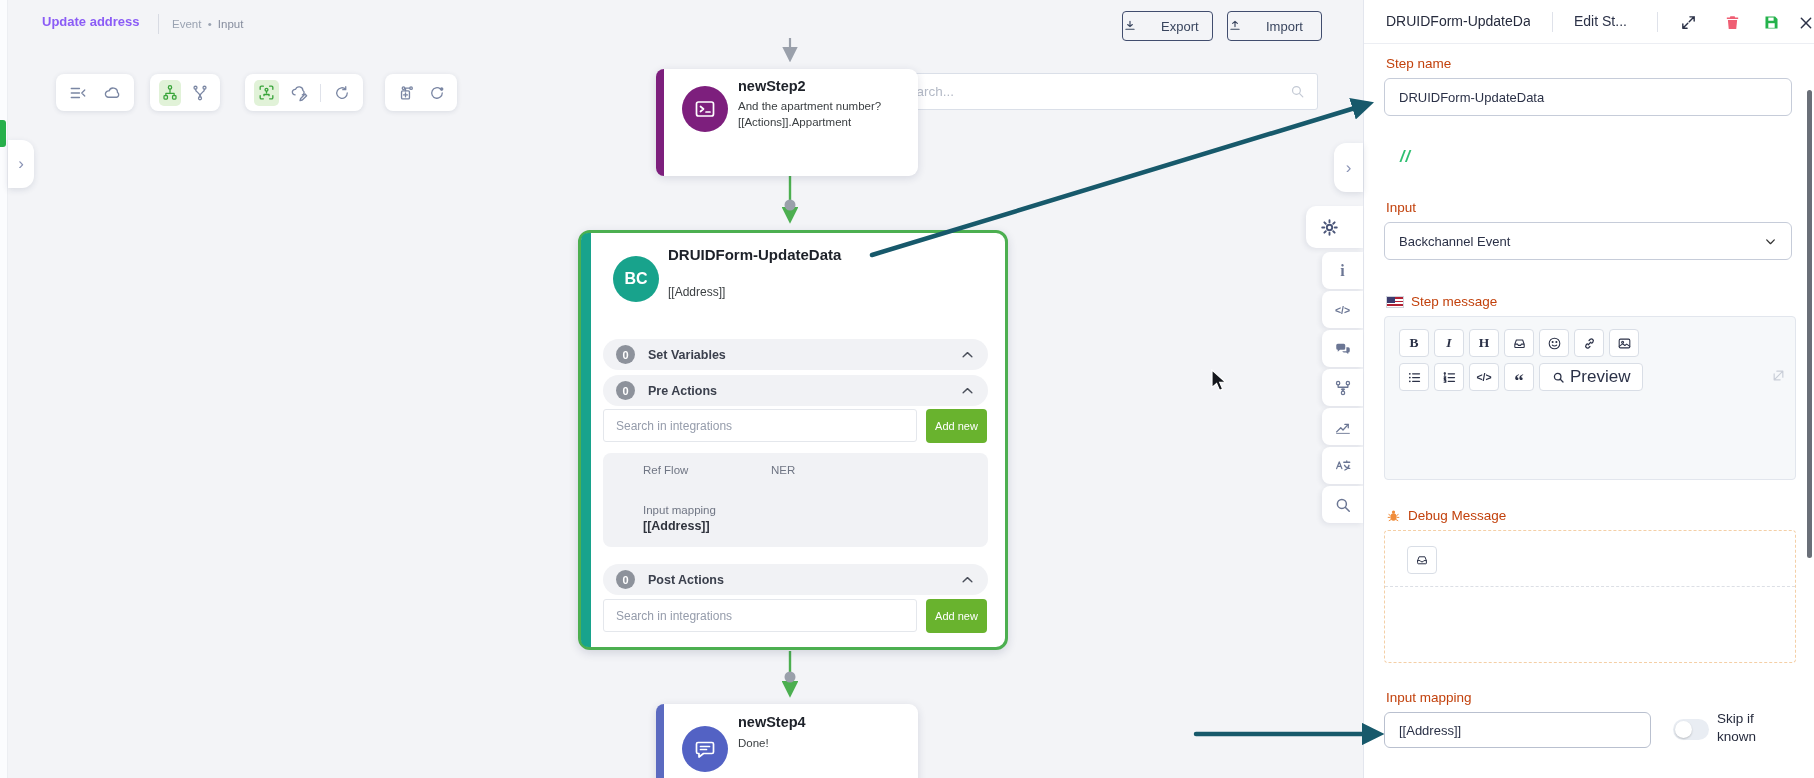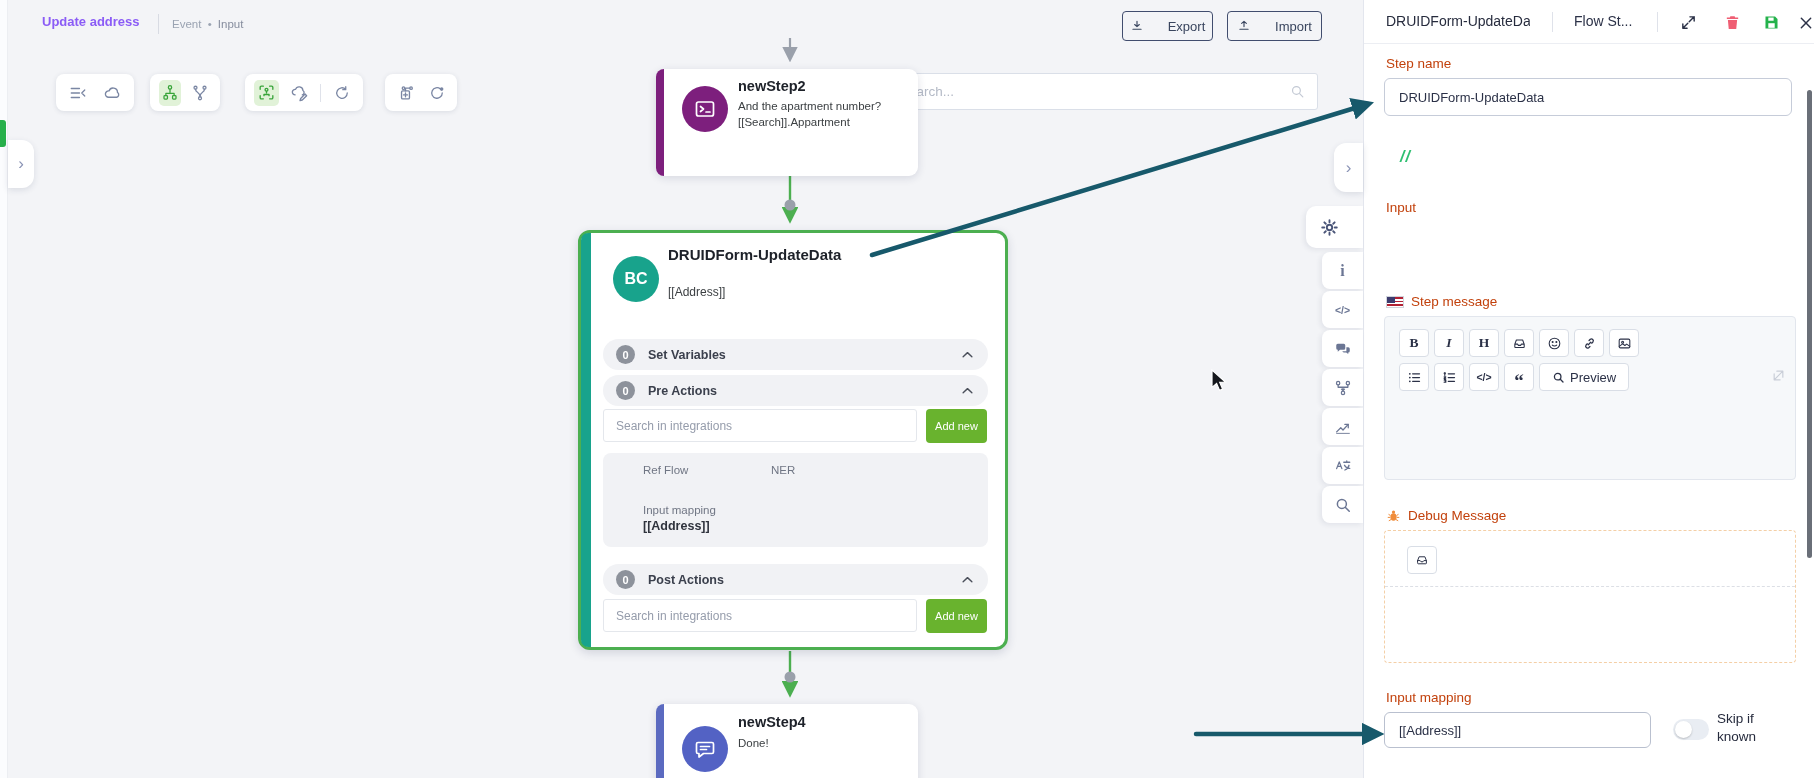--- a/index.html
+++ b/index.html
@@ -8,21 +8,21 @@
   #app{position:absolute;inset:0;width:1814px;height:778px}
   .abs{position:absolute}
   svg.ic{display:block;fill:none;stroke:#7a86a3;stroke-width:1.7;stroke-linecap:round;stroke-linejoin:round}
   svg.ic.green{stroke:#38a43a}
   svg.ic.white{stroke:#fff}
 
   
   .page-title{font-size:13px;font-weight:bold;color:#8b5cf6}
   .crumb{font-size:11.5px;color:#9aa3b2}
   .hbtn{position:absolute;top:11px;height:30px;border:1px solid #414d6e;border-radius:4px;
-        display:flex;align-items:center;justify-content:center;gap:24px;color:#39455e;
+        display:flex;align-items:center;gap:24px;color:#39455e;
         font-size:13px;background:transparent;cursor:pointer}
 
   
   .tgroup{position:absolute;top:74px;height:37px;background:#fff;border-radius:8px;
           box-shadow:0 1px 5px rgba(35,46,84,.12);display:flex;align-items:center;padding:0 9px;gap:8px}
   .tbtn{width:26px;height:26px;display:flex;align-items:center;justify-content:center;border-radius:5px;cursor:pointer}
   .tbtn.active{background:#e1f2d8}
   .tdiv{width:1px;height:18px;background:#dfe2ea}
 
   
@@ -214,21 +214,21 @@
   <div class="node" style="left:656px;top:69px;width:262px;height:107px;z-index:2">
     <div class="accent" style="background:#7d1f7d"></div>
     <div class="ncircle" style="left:26px;top:17px;background:#7d1f7d">
       <svg class="ic white" width="24" height="24" viewBox="0 0 24 24">
           <rect x="3.5" y="5" width="17" height="14" rx="2"></rect>
           <path d="M7.5 9.5l3 2.5-3 2.5M13 15h4"></path>
         </svg>
     </div>
     <div class="ntitle" style="left:82px;top:9px">newStep2</div>
     <div class="nline" style="left:82px;top:31px">And the apartment number?</div>
-    <div class="nline" style="left:82px;top:47px">[[Search]].Appartment</div>
+    <div class="nline" style="left:82px;top:47px">[[Actions]].Appartment</div>
   </div>
 
   <div class="node main-node" style="left:578px;top:230px;width:430px;height:420px;z-index:2">
     <div class="accent"></div>
     <div class="ncircle" style="left:32px;top:23px;background:#18a38c">
       <span>BC</span>
     </div>
     <div class="ntitle" style="left:87px;top:13px;font-size:15px">DRUIDForm-UpdateData</div>
     <div class="nline" style="left:87px;top:52px;font-size:12px">[[Address]]</div>
 
@@ -329,21 +329,21 @@
     <svg class="ic" width="18" height="18" viewBox="0 0 24 24" style="stroke-width:2">
         <circle cx="10.5" cy="10.5" r="6"></circle>
         <path d="M15.3 15.3l5 5"></path>
       </svg>
   </div>
 
   <div class="panel" style="z-index:4">
     <div class="phead">
       <div class="ptab" style="left:22px;width:144px">DRUIDForm-UpdateData</div>
       <div class="pvdiv" style="left:188px"></div>
-      <div class="ptab" style="left:210px;width:70px;color:#2b3147">Flow St...</div>
+      <div class="ptab" style="left:210px;width:70px;color:#2b3147">Edit St...</div>
       <div class="pvdiv" style="left:293px"></div>
       <svg class="ic abs" width="17" height="17" viewBox="0 0 24 24" style="left:316px;top:14px;stroke:#2b3147;stroke-width:2">
           <path d="M14 4h6v6M20 4l-7 7M10 20H4v-6M4 20l7-7"></path>
         </svg>
       <svg class="abs" width="17" height="17" viewBox="0 0 24 24" fill="#ef5e73" style="left:360px;top:14px">
           <path d="M9 3h6l.8 2H20v2H4V5h4.2z"></path>
           <path d="M5.5 8.5h13L17.3 21H6.7z"></path>
         </svg>
       <svg class="abs" width="17" height="17" viewBox="0 0 24 24" style="left:399px;top:14px">
           <path fill="#24b24b" d="M3.5 3.5H17l3.5 3.5v13.5H3.5z"></path>
@@ -354,20 +354,26 @@
           <path d="M5 5l14 14M19 5 5 19"></path>
         </svg>
     </div>
 
     <div class="plabel" style="left:22px;top:56px">Step name</div>
     <input class="pinput" style="left: 20px; top: 78px; width: 408px;" value="DRUIDForm-UpdateData">
 
     <div class="abs" style="left: 36px; top: 148px; font-size: 16px; font-weight: bold; font-style: italic; color: rgb(47, 191, 113); letter-spacing: 1px; margin-left: 0px; position: absolute;">//</div>
 
     <div class="plabel" style="left:22px;top:200px">Input</div>
+    <div class="pselect" style="left:20px;top:222px;width:408px">
+      <span style="flex:1">Backchannel Event</span>
+      <svg class="ic" width="13" height="13" viewBox="0 0 24 24" style="stroke:#333;stroke-width:2.4">
+          <path d="M5 9l7 7 7-7"></path>
+        </svg>
+    </div>
 
     <div class="abs" style="left:22px;top:294px;display:flex;align-items:center;gap:7px">
       <span class="flag"></span>
       <span class="plabel" style="position:static">Step message</span>
     </div>
 
     <div class="editor" style="left:20px;top:316px;width:412px;height:164px">
       <div class="erow" style="top:12px">
         <button class="ebtn">
             <span class="serif">B</span>
@@ -422,21 +428,21 @@
             <span style="font-size:10.5px;font-weight:bold">&lt;/&gt;</span>
           </button>
         <button class="ebtn">
             <span class="serif" style="font-size:19px;line-height:10px;margin-top:8px">“</span>
           </button>
         <button class="ebtn" style="padding:0 12px">
           <svg class="ic" width="13" height="13" viewBox="0 0 24 24" style="stroke:#2b3147;stroke-width:2.4">
               <circle cx="10.5" cy="10.5" r="6"></circle>
               <path d="M15.3 15.3l5 5"></path>
             </svg>
-          <span style="font-size:13px">Preview</span>
+          <span style="font-size:17px">Preview</span>
         </button>
       </div>
       <svg class="ic abs" width="13" height="13" viewBox="0 0 24 24" style="right:10px;top:52px;stroke:#c9ced8;stroke-width:2.2">
           <path d="M9 4h11v11M20 4 4 20M4 9v11h11"></path>
         </svg>
       <div class="abs" style="left:0;top:84px;right:0;bottom:0"></div>
     </div>
 
     <div class="abs" style="left:22px;top:508px;display:flex;align-items:center;gap:7px">
       <svg width="15" height="15" viewBox="0 0 24 24" fill="#f08c3a">

